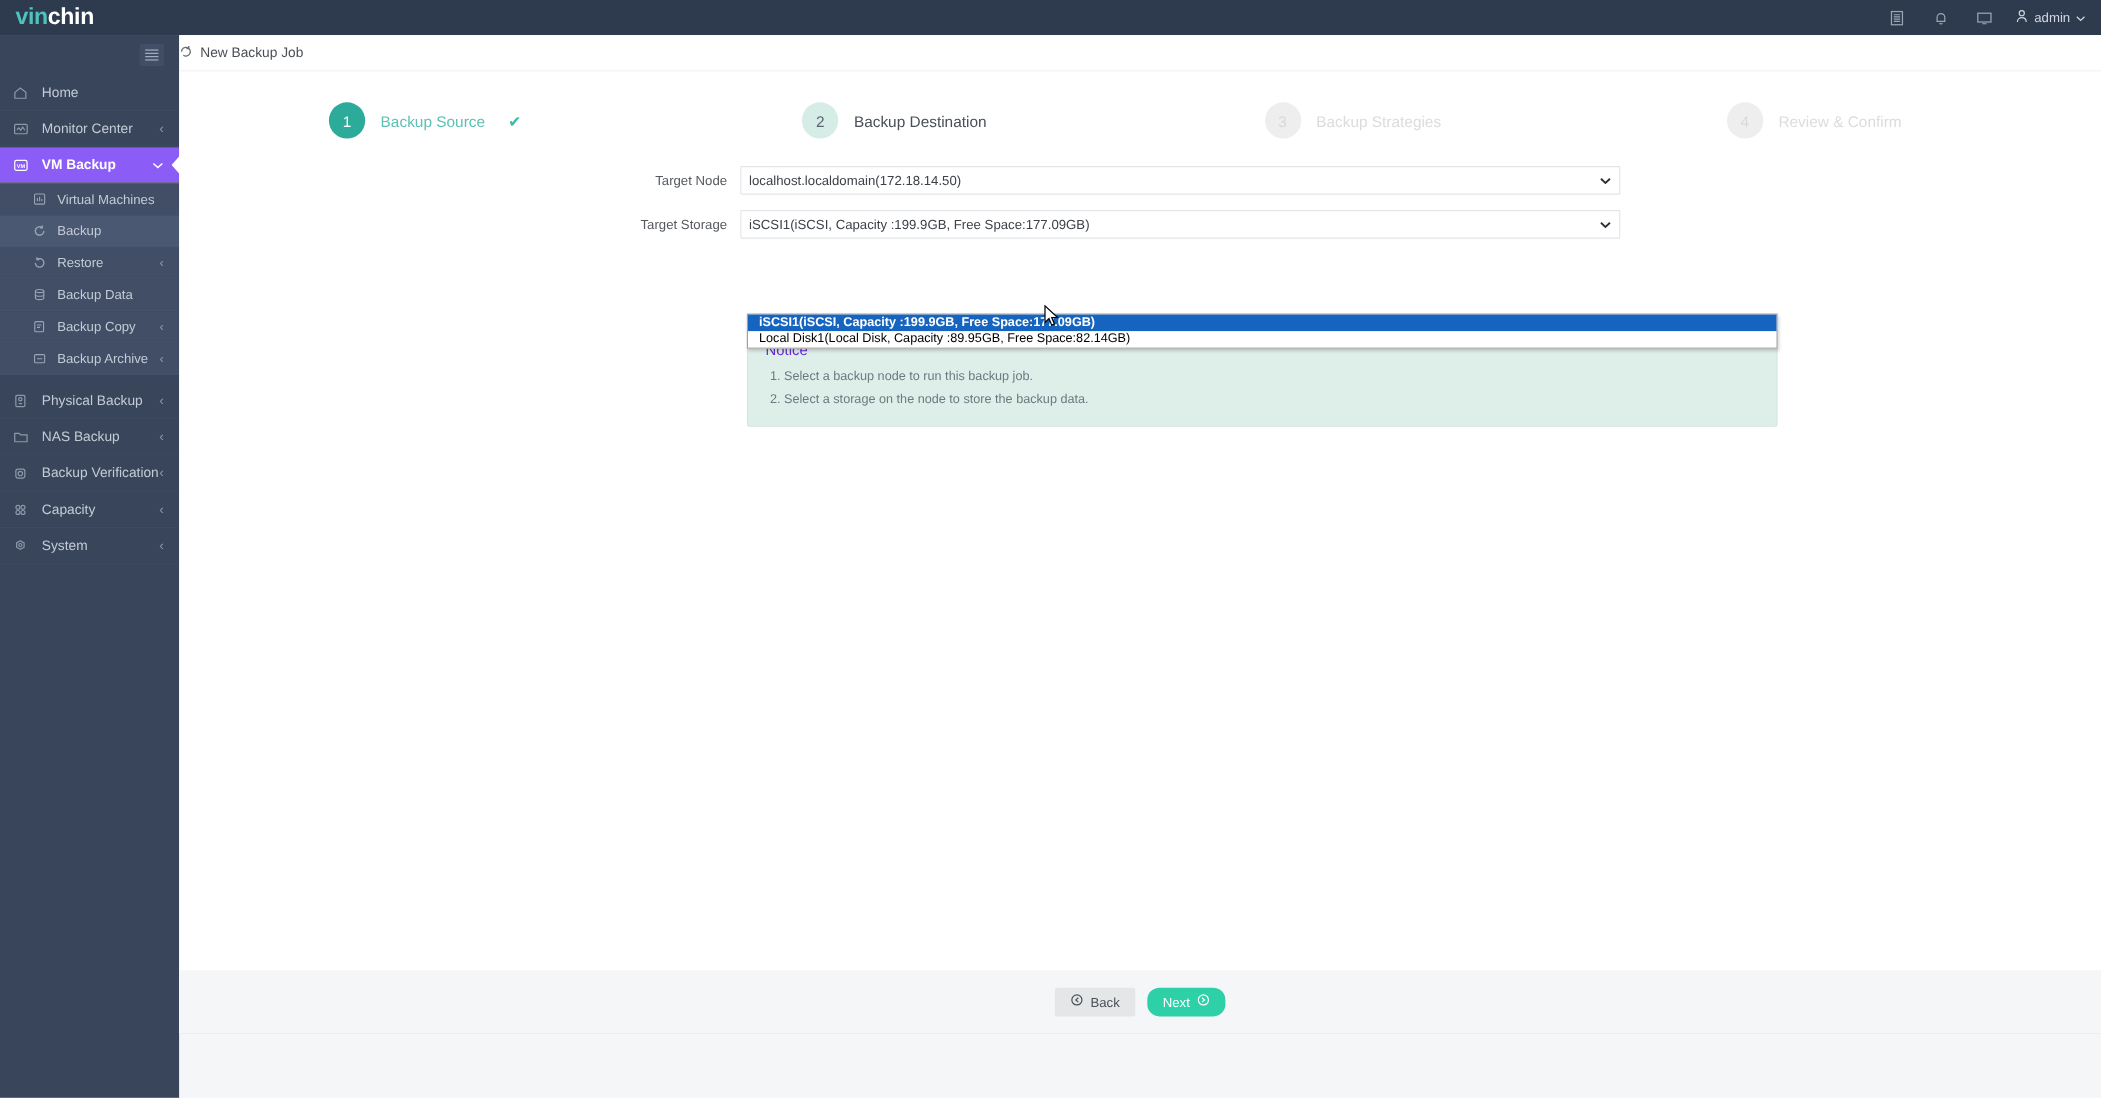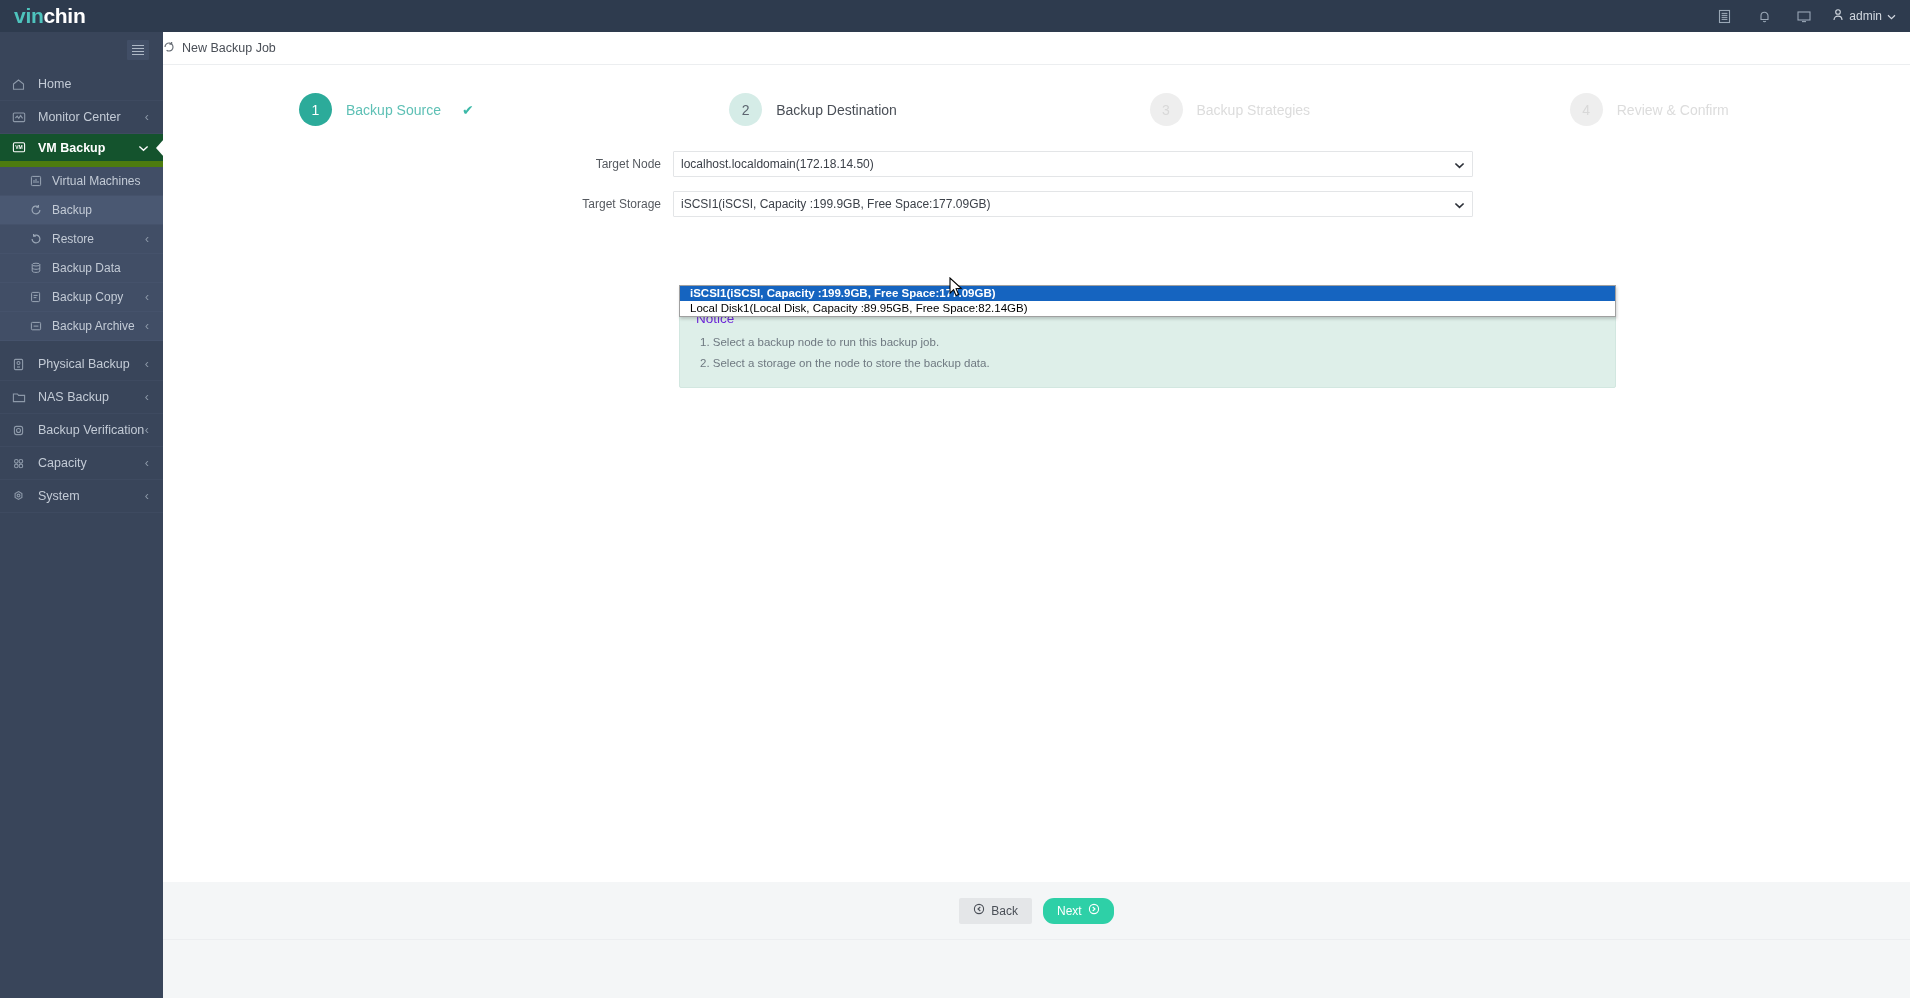--- a/index.html
+++ b/index.html
@@ -65,22 +65,22 @@
   .nav-item .nv-icon {
     width: 20px; display: flex; align-items: center; color: #8d99a9;
     flex: 0 0 20px;
   }
   .nav-item .nv-label { margin-left: 6px; white-space: nowrap; }
   .nav-item .nv-caret {
     position: absolute; right: 14px; top: 50%; transform: translateY(-50%);
     color: #8d99a9;
   }
   .nav-item.active {
-    background: #14532d; color: #ffffff; font-weight: bold;
-    border-bottom: 6px solid #4d7c0f;
+    background: #8b5cf6; color: #ffffff; font-weight: bold;
+    border-bottom: 1px solid #4d7c0f;
   }
   .nav-item.active .nv-icon, .nav-item.active .nv-caret { color: #ffffff; }
   .nav-item.active::after {
     content: ""; position: absolute; right: -1px; top: 50%;
     transform: translateY(-50%);
     border-top: 9px solid transparent; border-bottom: 9px solid transparent;
     border-right: 8px solid #ffffff;
   }
   .nav-sub {
     height: 29px; display: flex; align-items: center;

